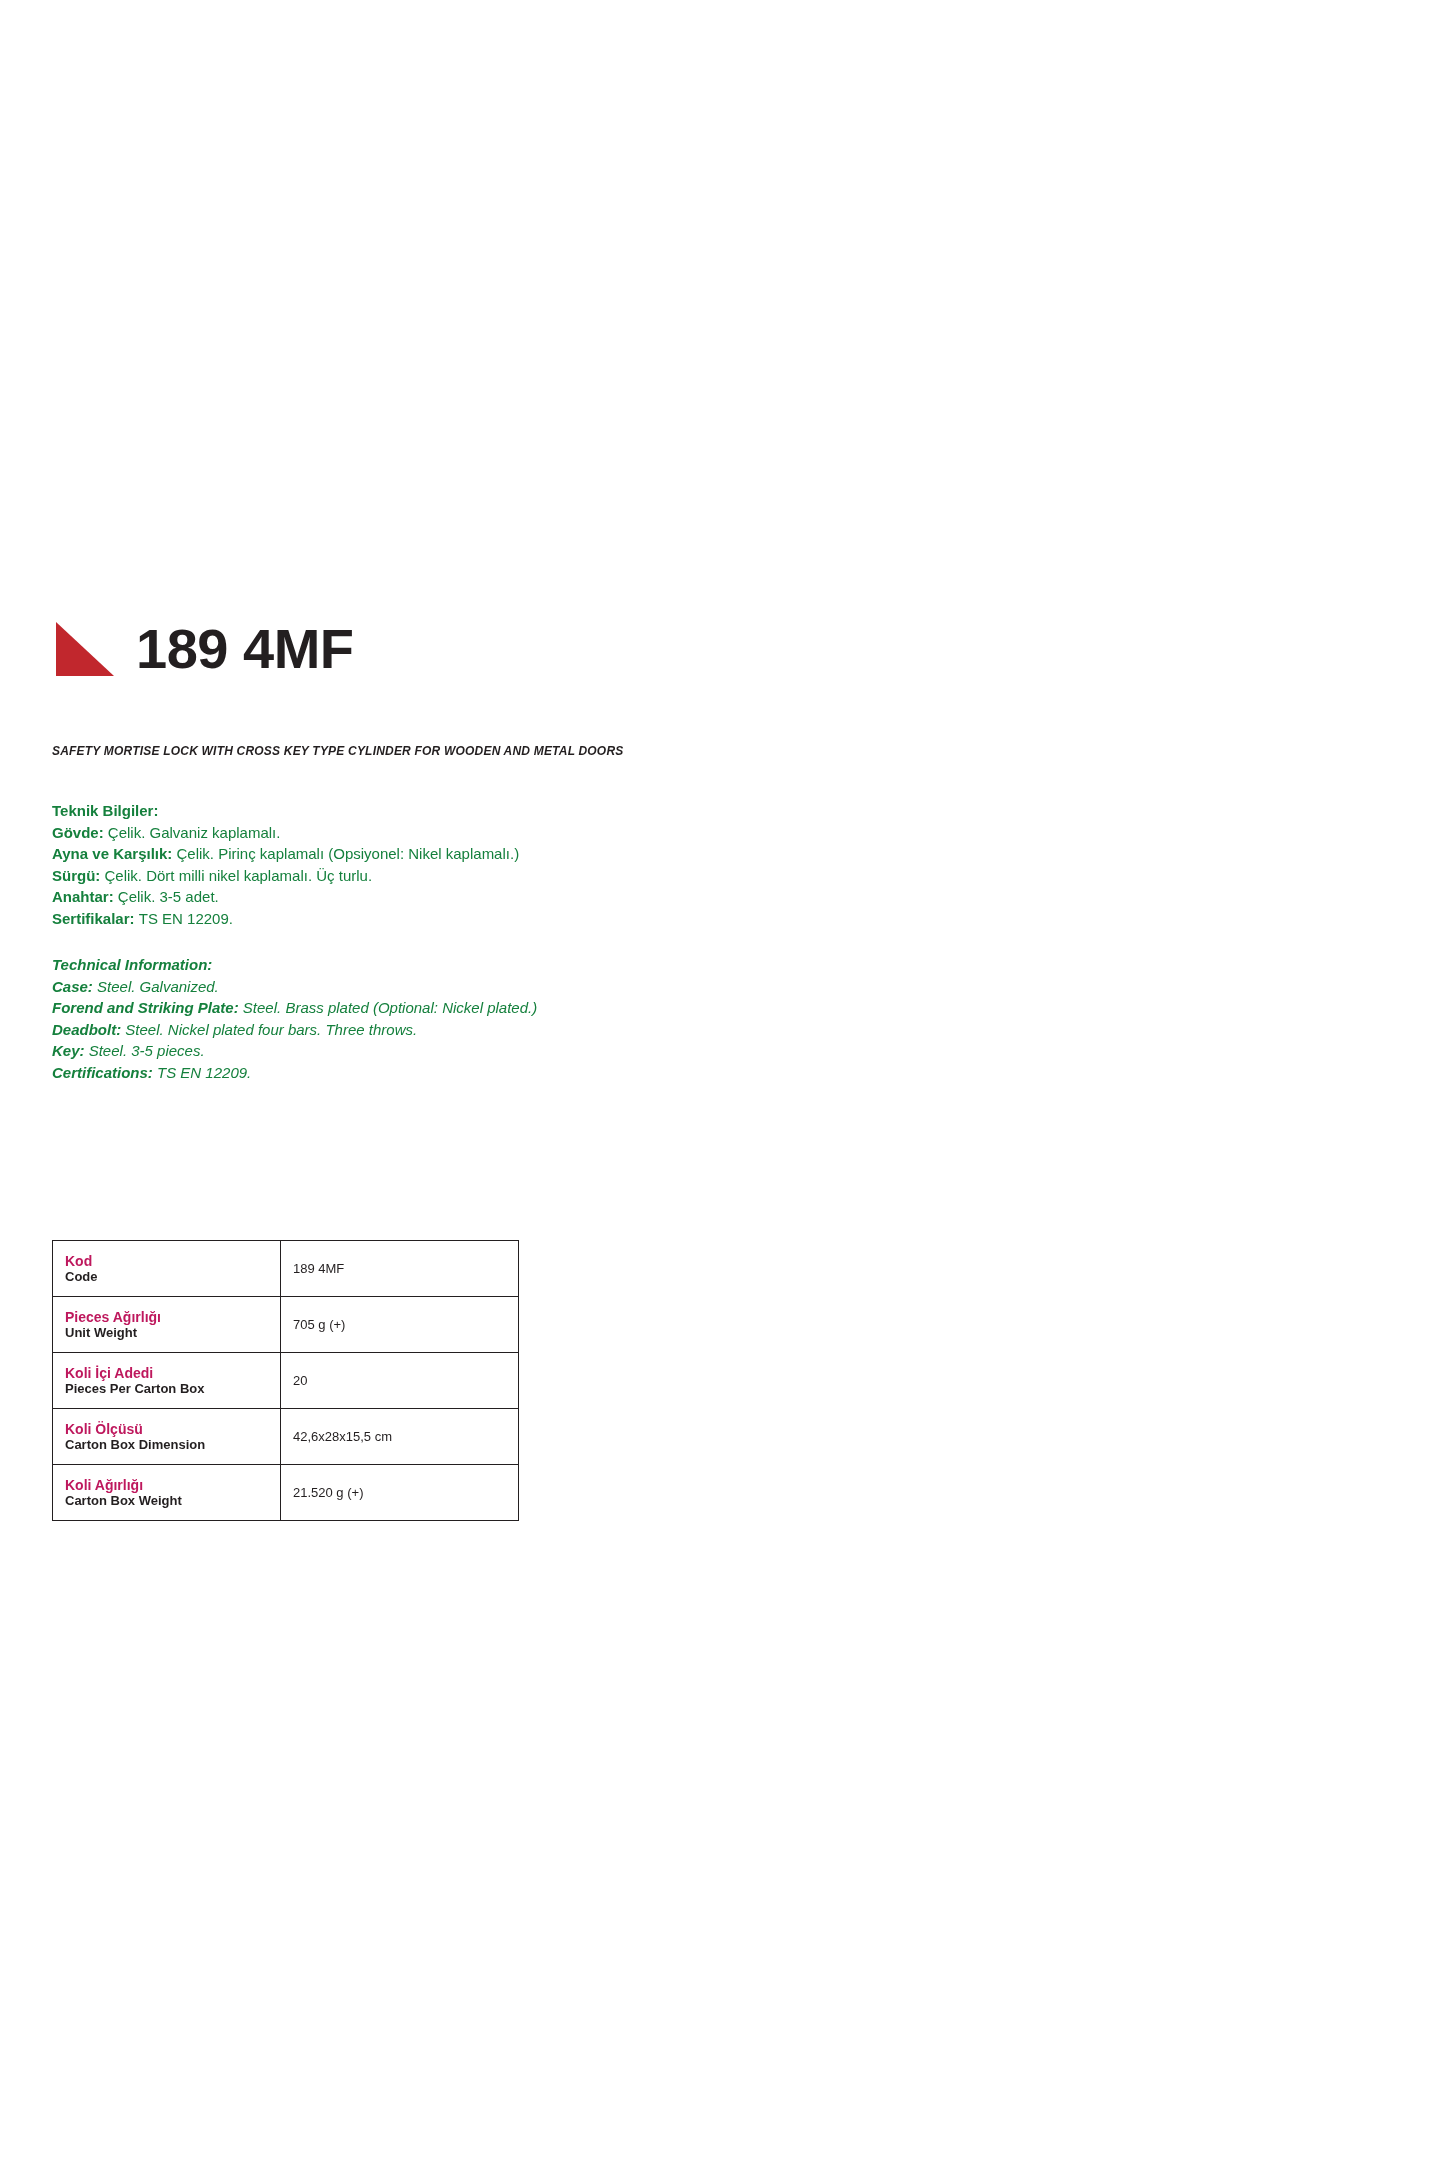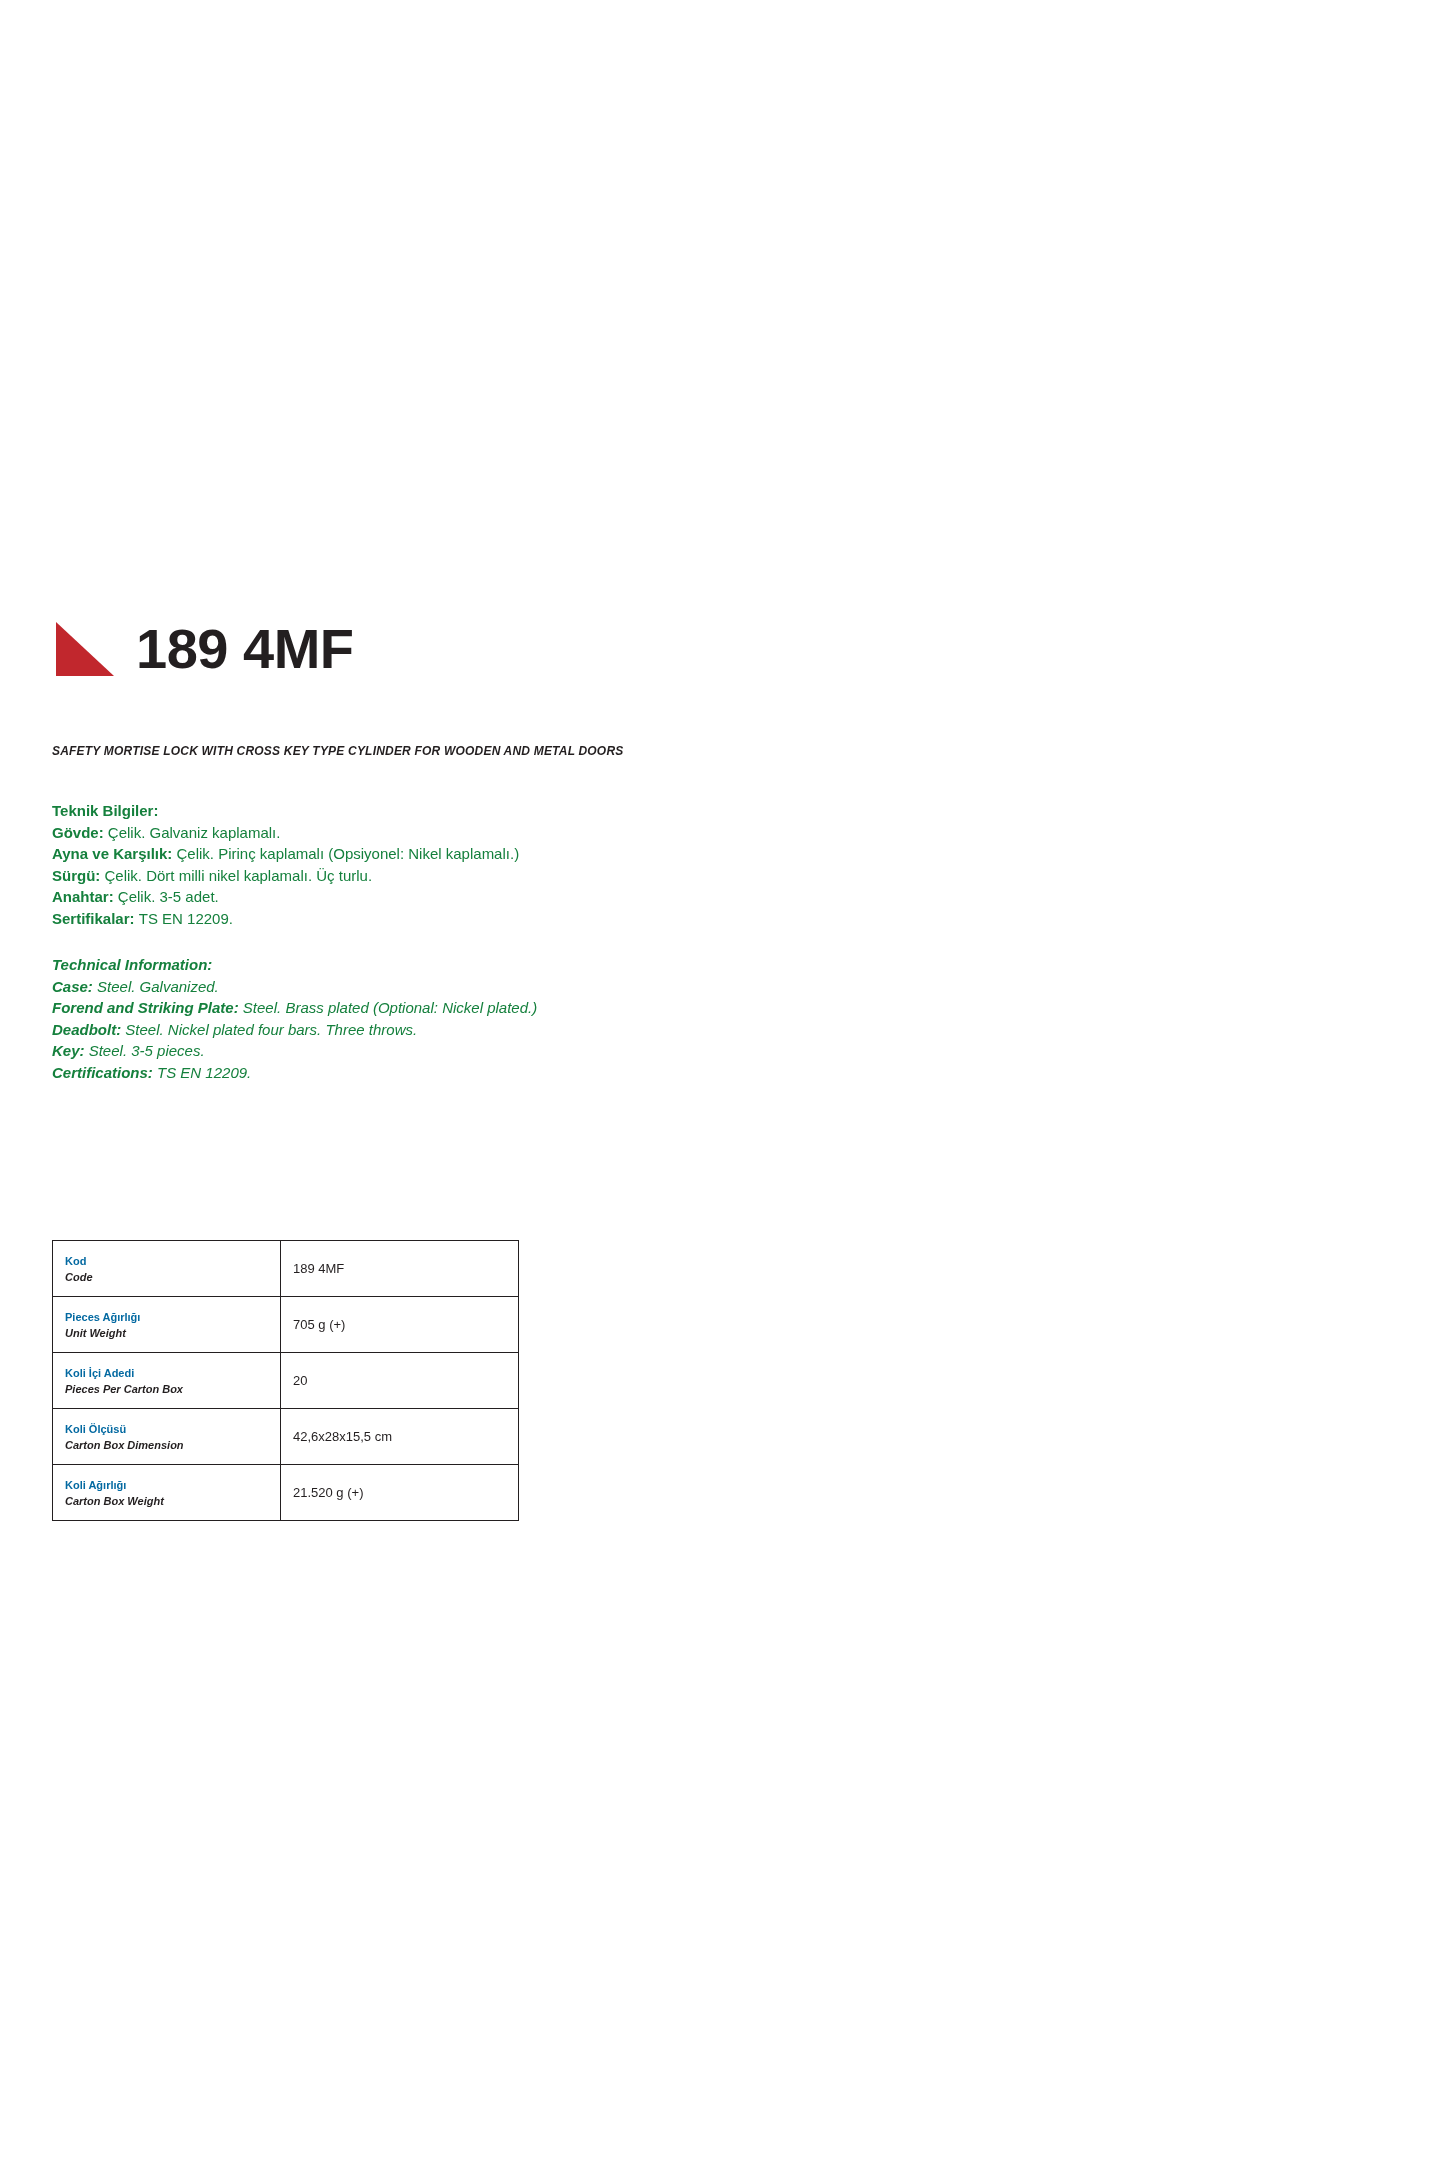--- a/index.html
+++ b/index.html
@@ -113,28 +113,27 @@
     line-height: 16px;
   }
   .spec-table td.value {
     width: 215px;
     padding: 5px 10px 5px 12px;
     font-size: 13px;
     line-height: 16px;
   }
   .lbl-tr {
     display: block;
-    font-size: 11px;
-    font-weight: bold;
-    color: #0369a1;
+    font-size: 14px;
+    font-weight: bold;
+    color: #be185d;
   }
   .lbl-en {
     display: block;
-    font-size: 11px;
-    font-style: italic;
+    font-size: 13px;
     font-weight: bold;
     color: #231f20;
   }
 </style>
 </head>
 <body>
 
 <div class="page">
 
   <div class="title-row">

